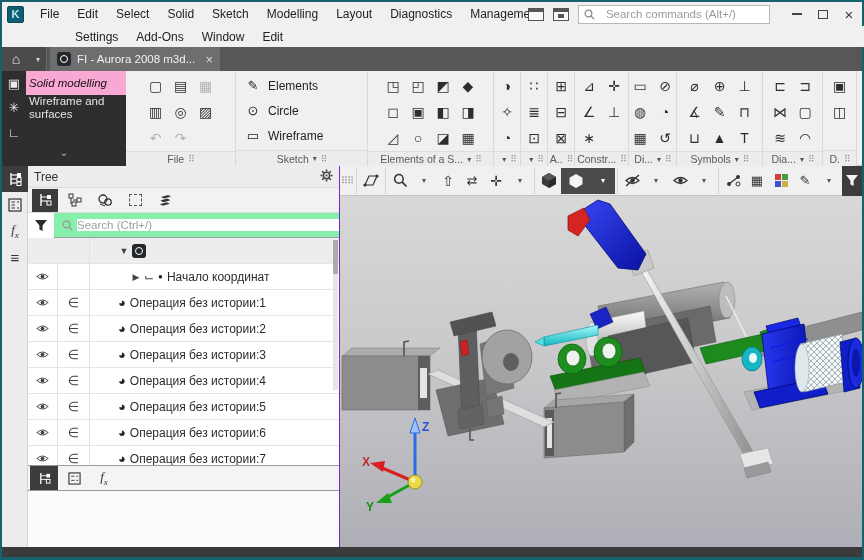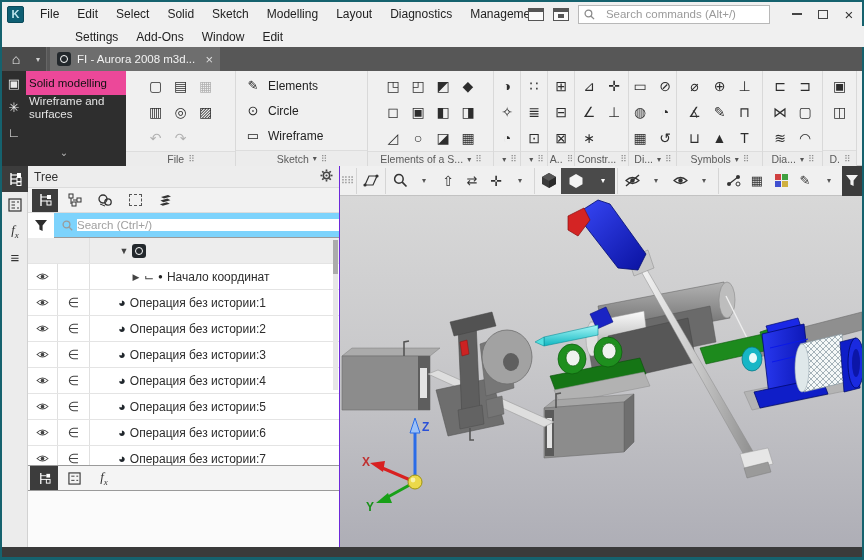--- a/index.html
+++ b/index.html
@@ -39,21 +39,21 @@
   .kdoc-icon::after { content:""; position:absolute; left:3px; top:3px; width:6px; height:6px; border:1.5px solid #fff; border-radius:50%; }
   #doc-tab .tab-label { font-size:11.5px; white-space:nowrap; overflow:hidden; }
   #doc-tab .tab-close { margin-left:auto; color:#ddd; font-size:13px; }
 
   
   #ribbonwrap { position:absolute; left:0; top:69px; width:860px; height:95px; background:#f0f0f0; border-bottom:1px solid #c9c9c9; }
   #modeside { position:absolute; left:0; top:0; width:124px; height:95px; background:#2e2e2e; color:#e4e4e4; }
   .mode-item { display:flex; align-items:stretch; min-height:24px; font-size:11.5px; }
   .mode-ico { width:24px; display:flex; align-items:center; justify-content:center; font-size:13px; color:#e8e8e8; flex:none; }
   .mode-lab { flex:1; display:flex; align-items:center; padding-left:3px; line-height:1.1; }
-  .mode-item.active .mode-lab { background:#ec4899; color:#111; }
+  .mode-item.active .mode-lab { background:#f9a8d4; color:#111;font-style:italic; }
   .mode-chevron { text-align:center; color:#b8b8b8; font-size:10px; margin-top:3px; }
 
   #ribbon { position:absolute; left:124px; top:0; width:736px; height:95px; display:flex; }
   .rgroup { border-right:1px solid #d9d9d9; display:flex; flex-direction:column; }
   .ricons { flex:1; display:grid; grid-auto-rows:26px; justify-content:center; align-content:start; padding-top:2px; }
   .ricon { width:25px; height:25px; display:flex; align-items:center; justify-content:center; font-size:14px; color:#2d2d2d; }
   .ricon.dis { opacity:.32; }
   .rlabel { height:16px; background:#ececec; border-top:1px solid #ddd; display:flex; align-items:center; justify-content:center; gap:4px; font-size:10.5px; color:#5a5a5a; }
   .rlabel .dd { font-size:8px; color:#555; }
   .rlabel .grip { font-size:9px; color:#8d8d8d; letter-spacing:-1px; }
@@ -73,21 +73,21 @@
 
   
   #treepanel { position:absolute; left:26px; top:0; width:312px; height:381px; background:#f7f7f7; border-right:1px solid #6d28d9; display:flex; flex-direction:column; }
   #tree-header { height:22px; background:#ededed; display:flex; align-items:center; padding:0 6px; border-bottom:1px solid #dcdcdc; }
   #tree-header .t-title { color:#333; font-size:12px; }
   #tree-header .gear { margin-left:auto; }
   #tree-tools { height:25px; background:#f2f2f2; display:flex; align-items:center; gap:4px; padding-left:4px; border-bottom:1px solid #dcdcdc; }
   .ttool { width:26px; height:23px; display:flex; align-items:center; justify-content:center; color:#333; }
   .ttool.active { background:#3c3c3c; color:#fff; }
   .dashed-ico { width:13px; height:12px; border:1px dashed #555; }
-  #tree-search { height:25px; background:#7dd3fc; display:flex; align-items:center; border-bottom:1px solid #9a9a9a; }
+  #tree-search { height:25px; background:#86efac; display:flex; align-items:center; border-bottom:1px solid #9a9a9a; }
   #funnelbtn { width:26px; height:25px; display:flex; align-items:center; justify-content:center; background:#fff; }
   #tree-search input { flex:1; border:none; outline:none; font-size:11.5px; color:#555; font-family:"Liberation Sans",sans-serif; }
   #tree-search input::placeholder { color:#a0a0a0; }
   #tree-rows { flex:1; position:relative; overflow:hidden; background:#fdfdfd; }
   .trow { position:relative; height:26px; display:flex; align-items:center; border-bottom:1px solid #e4e4e4; font-size:12px; color:#2c2c2c; background:#fff; }
   .trow.hl { background:#ededed; }
   .tcell-eye { width:30px; height:100%; display:flex; align-items:center; justify-content:center; border-right:1px solid #e0e0e0; flex:none; }
   .tcell-mem { width:32px; height:100%; display:flex; align-items:center; justify-content:center; border-right:1px solid #e0e0e0; flex:none; font-size:13px; color:#444; }
   .tcell-empty { border-right:1px solid #e0e0e0; height:100%; flex:none; }
   .t-exp { font-size:9px; color:#444; width:12px; text-align:center; }

